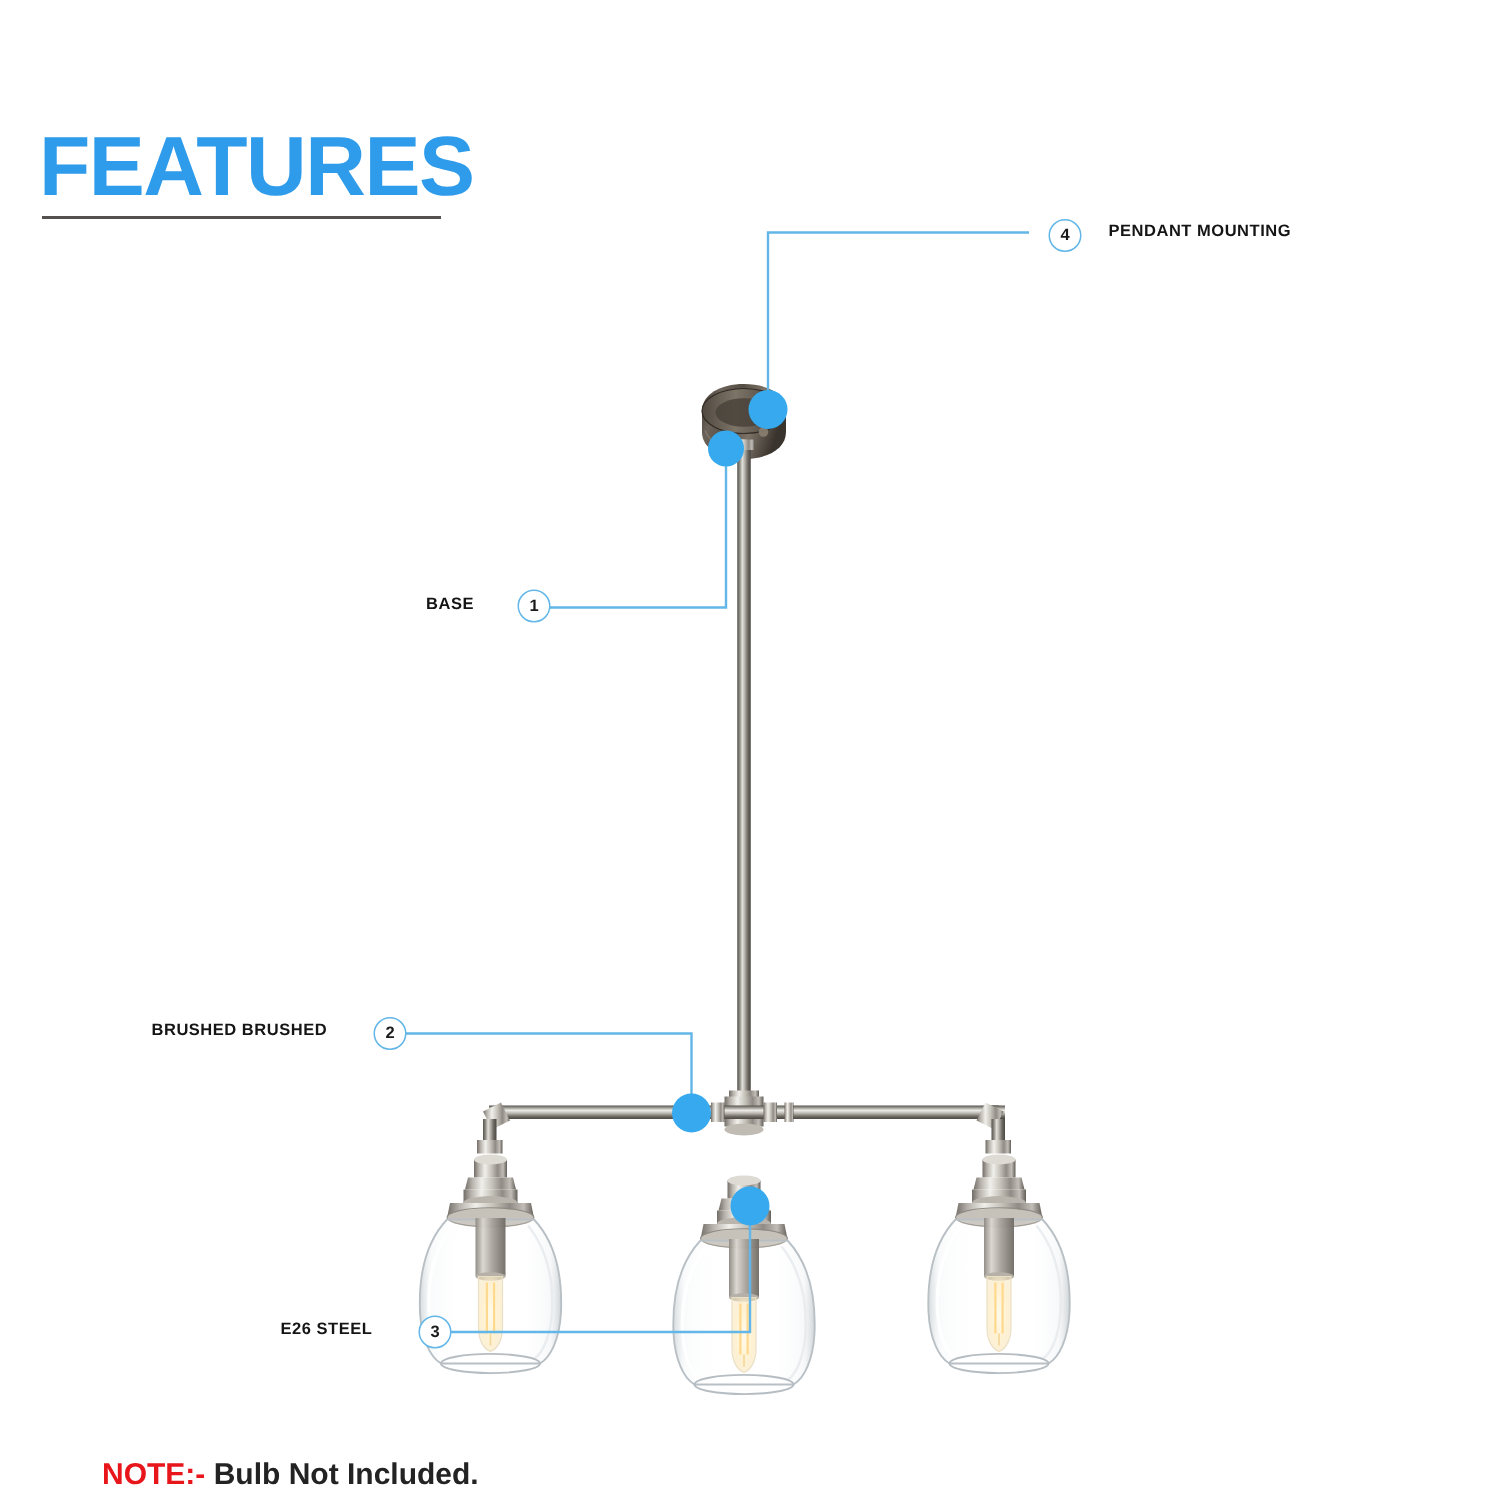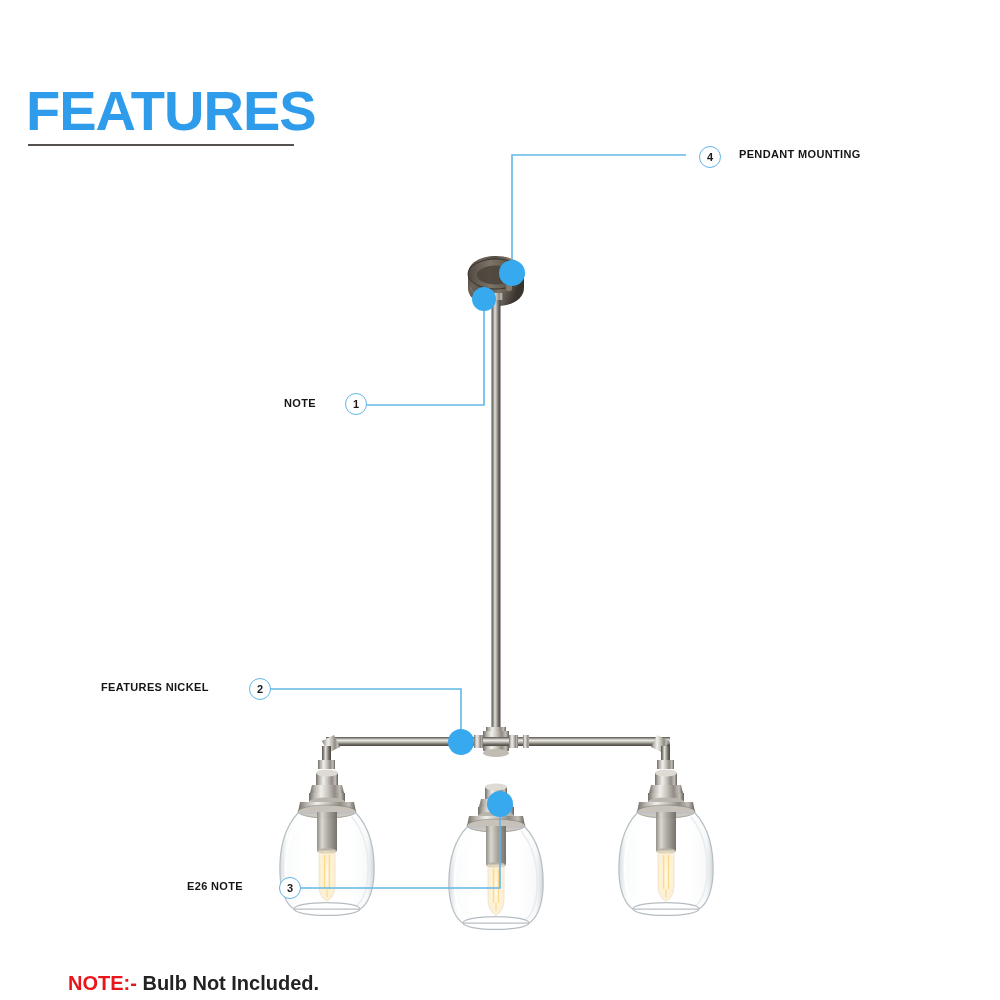--- a/index.html
+++ b/index.html
@@ -282,27 +282,27 @@
     <polyline points="461,700 461,648 264,648" fill="none" stroke="#62b6e8" stroke-width="1.6"></polyline>
 
     <polyline points="500,762 500,847 294,847" fill="none" stroke="#62b6e8" stroke-width="1.6"></polyline>
   </svg>
 
   <div class="blue-dot" style="left:499px; top:219px; width:26px; height:26px;"></div>
   <div class="blue-dot" style="left:472px; top:246px; width:24px; height:24px;"></div>
   <div class="blue-dot" style="left:448px; top:688px; width:26px; height:26px;"></div>
   <div class="blue-dot" style="left:487px; top:750px; width:26px; height:26px;"></div>
 
-  <div class="callout-label" style="left:284px; top:357px;">NOTE</div>
+  <div class="callout-label" style="left:284px; top:357px;">BASE</div>
   <div class="callout-num" style="left:345px; top:352px;">1</div>
 
-  <div class="callout-label" style="left:101px; top:641px;">FEATURES NICKEL</div>
+  <div class="callout-label" style="left:101px; top:641px;">BRUSHED BRUSHED</div>
   <div class="callout-num" style="left:249px; top:637px;">2</div>
 
-  <div class="callout-label" style="left:187px; top:840px;">E26 NOTE</div>
+  <div class="callout-label" style="left:187px; top:840px;">E26 STEEL</div>
   <div class="callout-num" style="left:279px; top:836px;">3</div>
 
   <div class="callout-label" style="left:739px; top:108px;">PENDANT MOUNTING</div>
   <div class="callout-num" style="left:699px; top:105px;">4</div>
 
   <div class="note">
     <span class="note-kw">NOTE:-</span><span class="note-body"> Bulb Not Included.</span>
   </div>
 
 </div>

